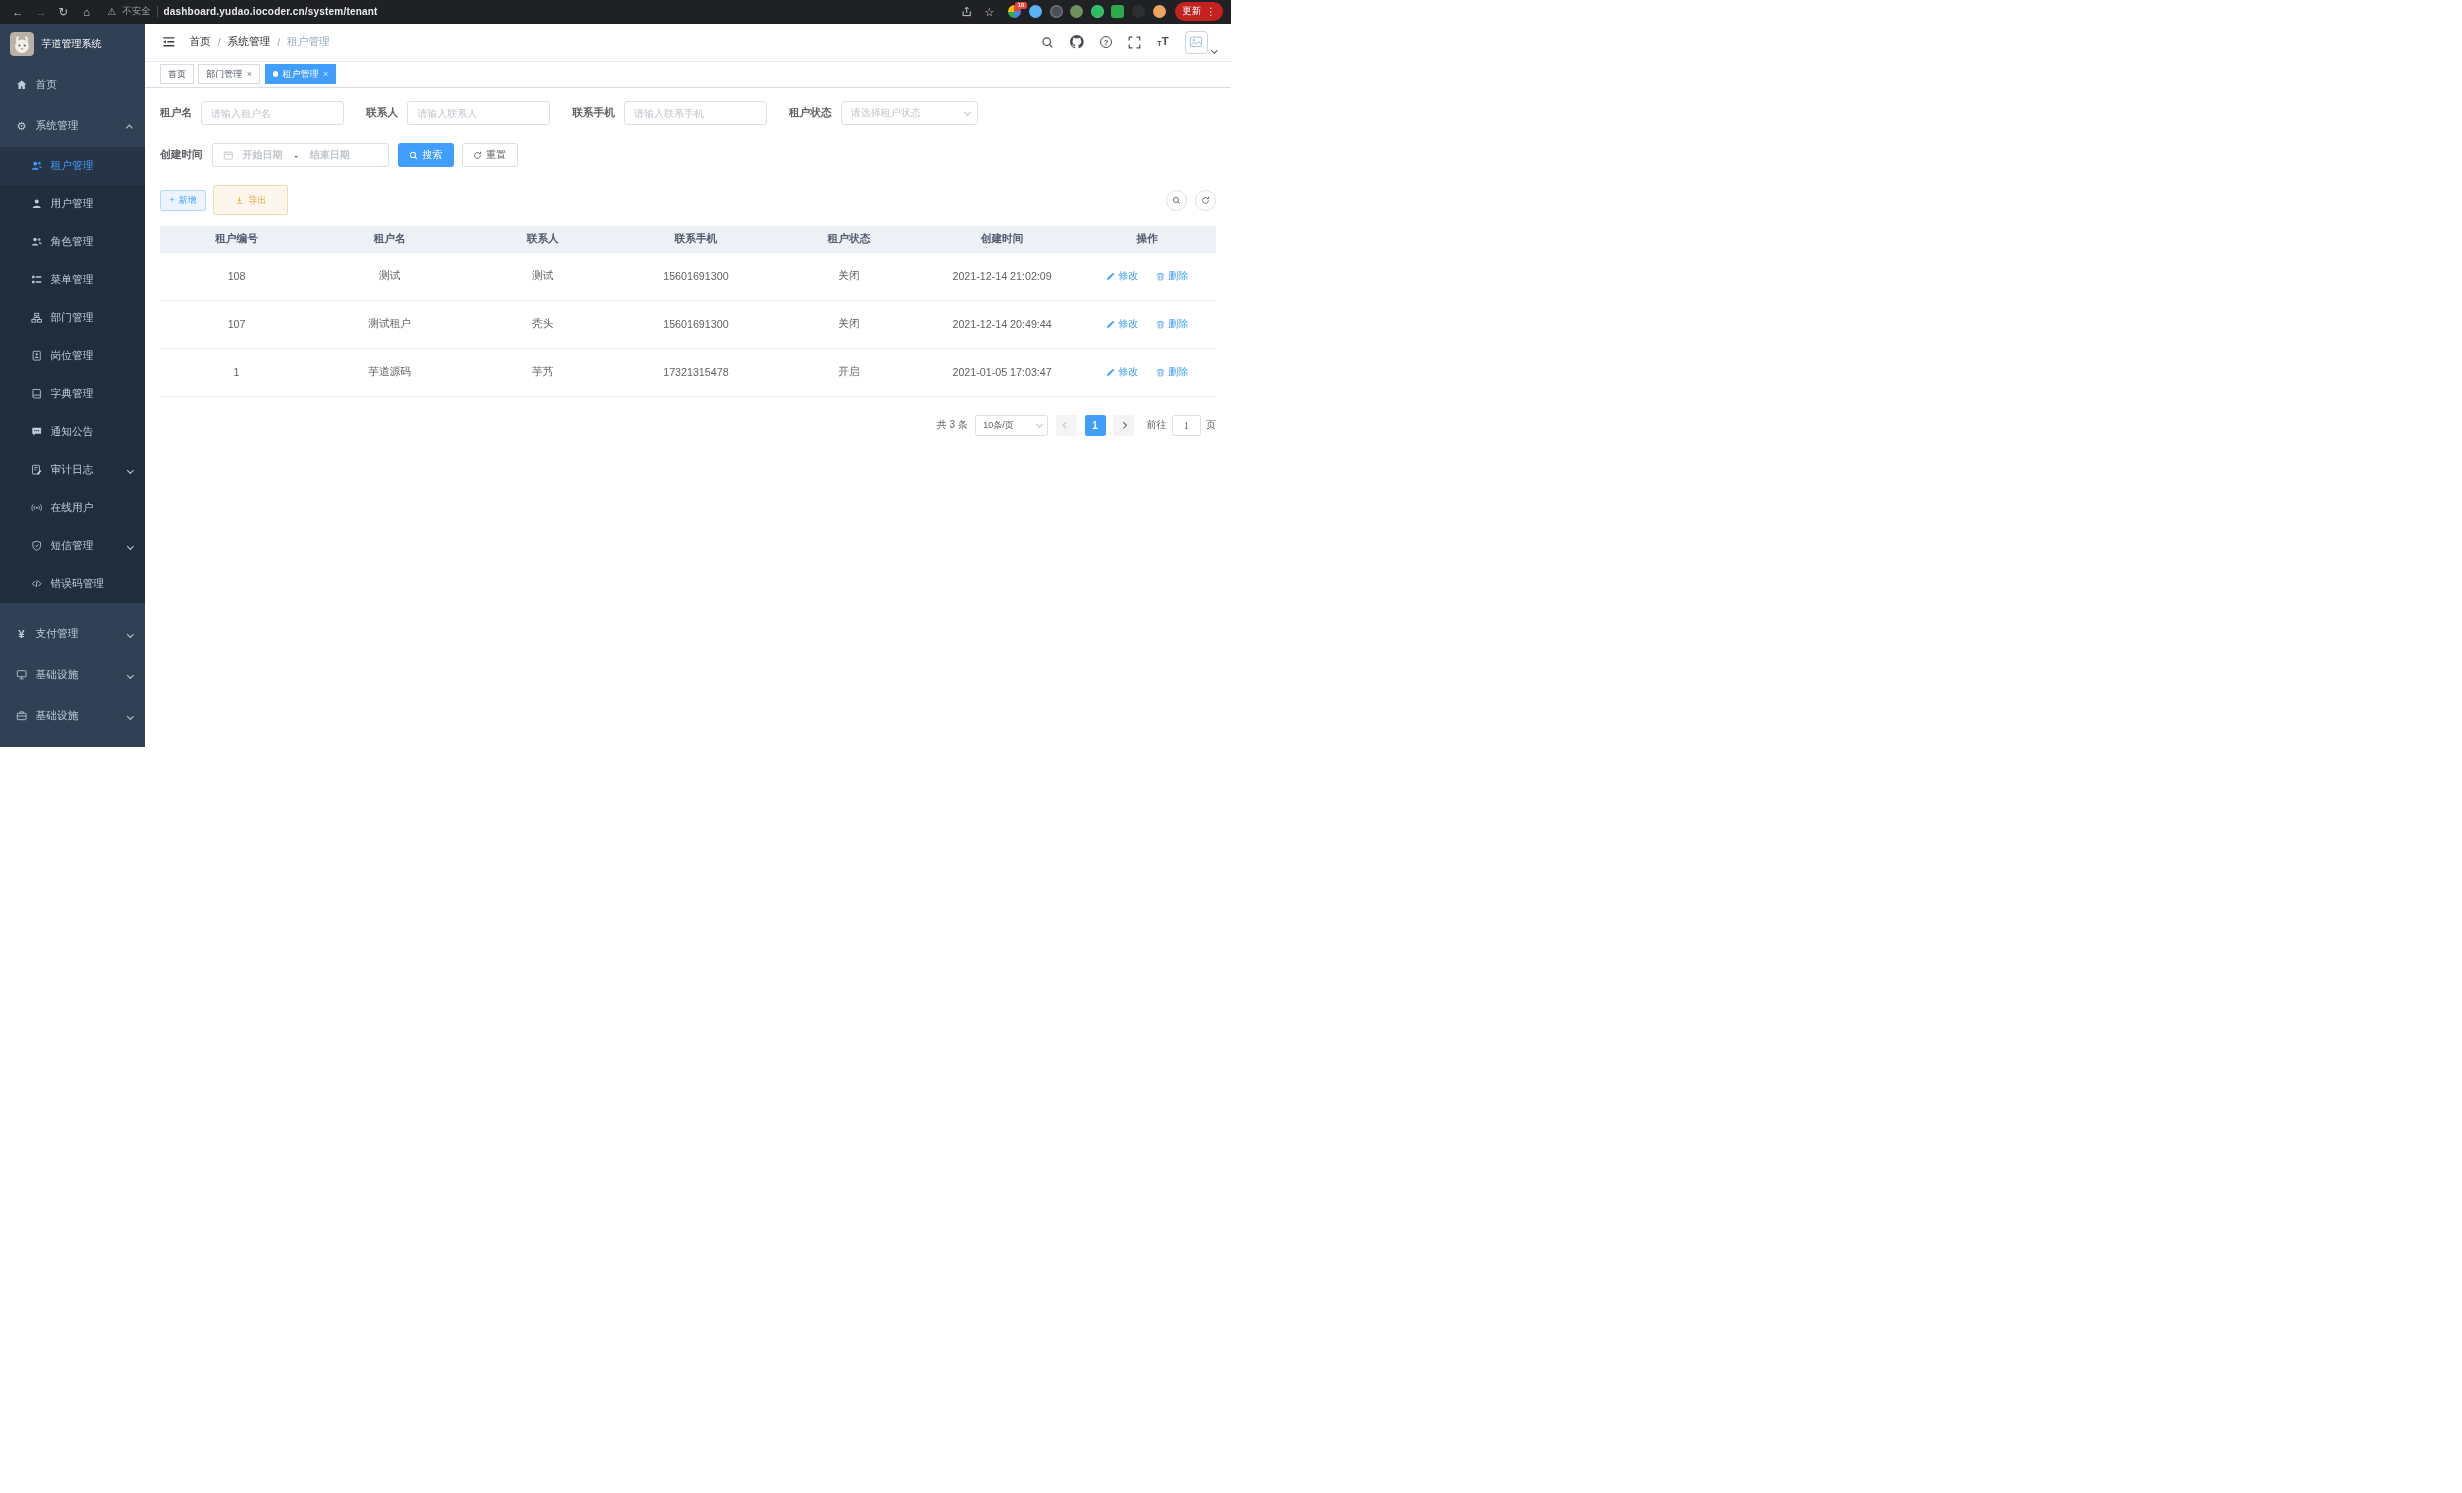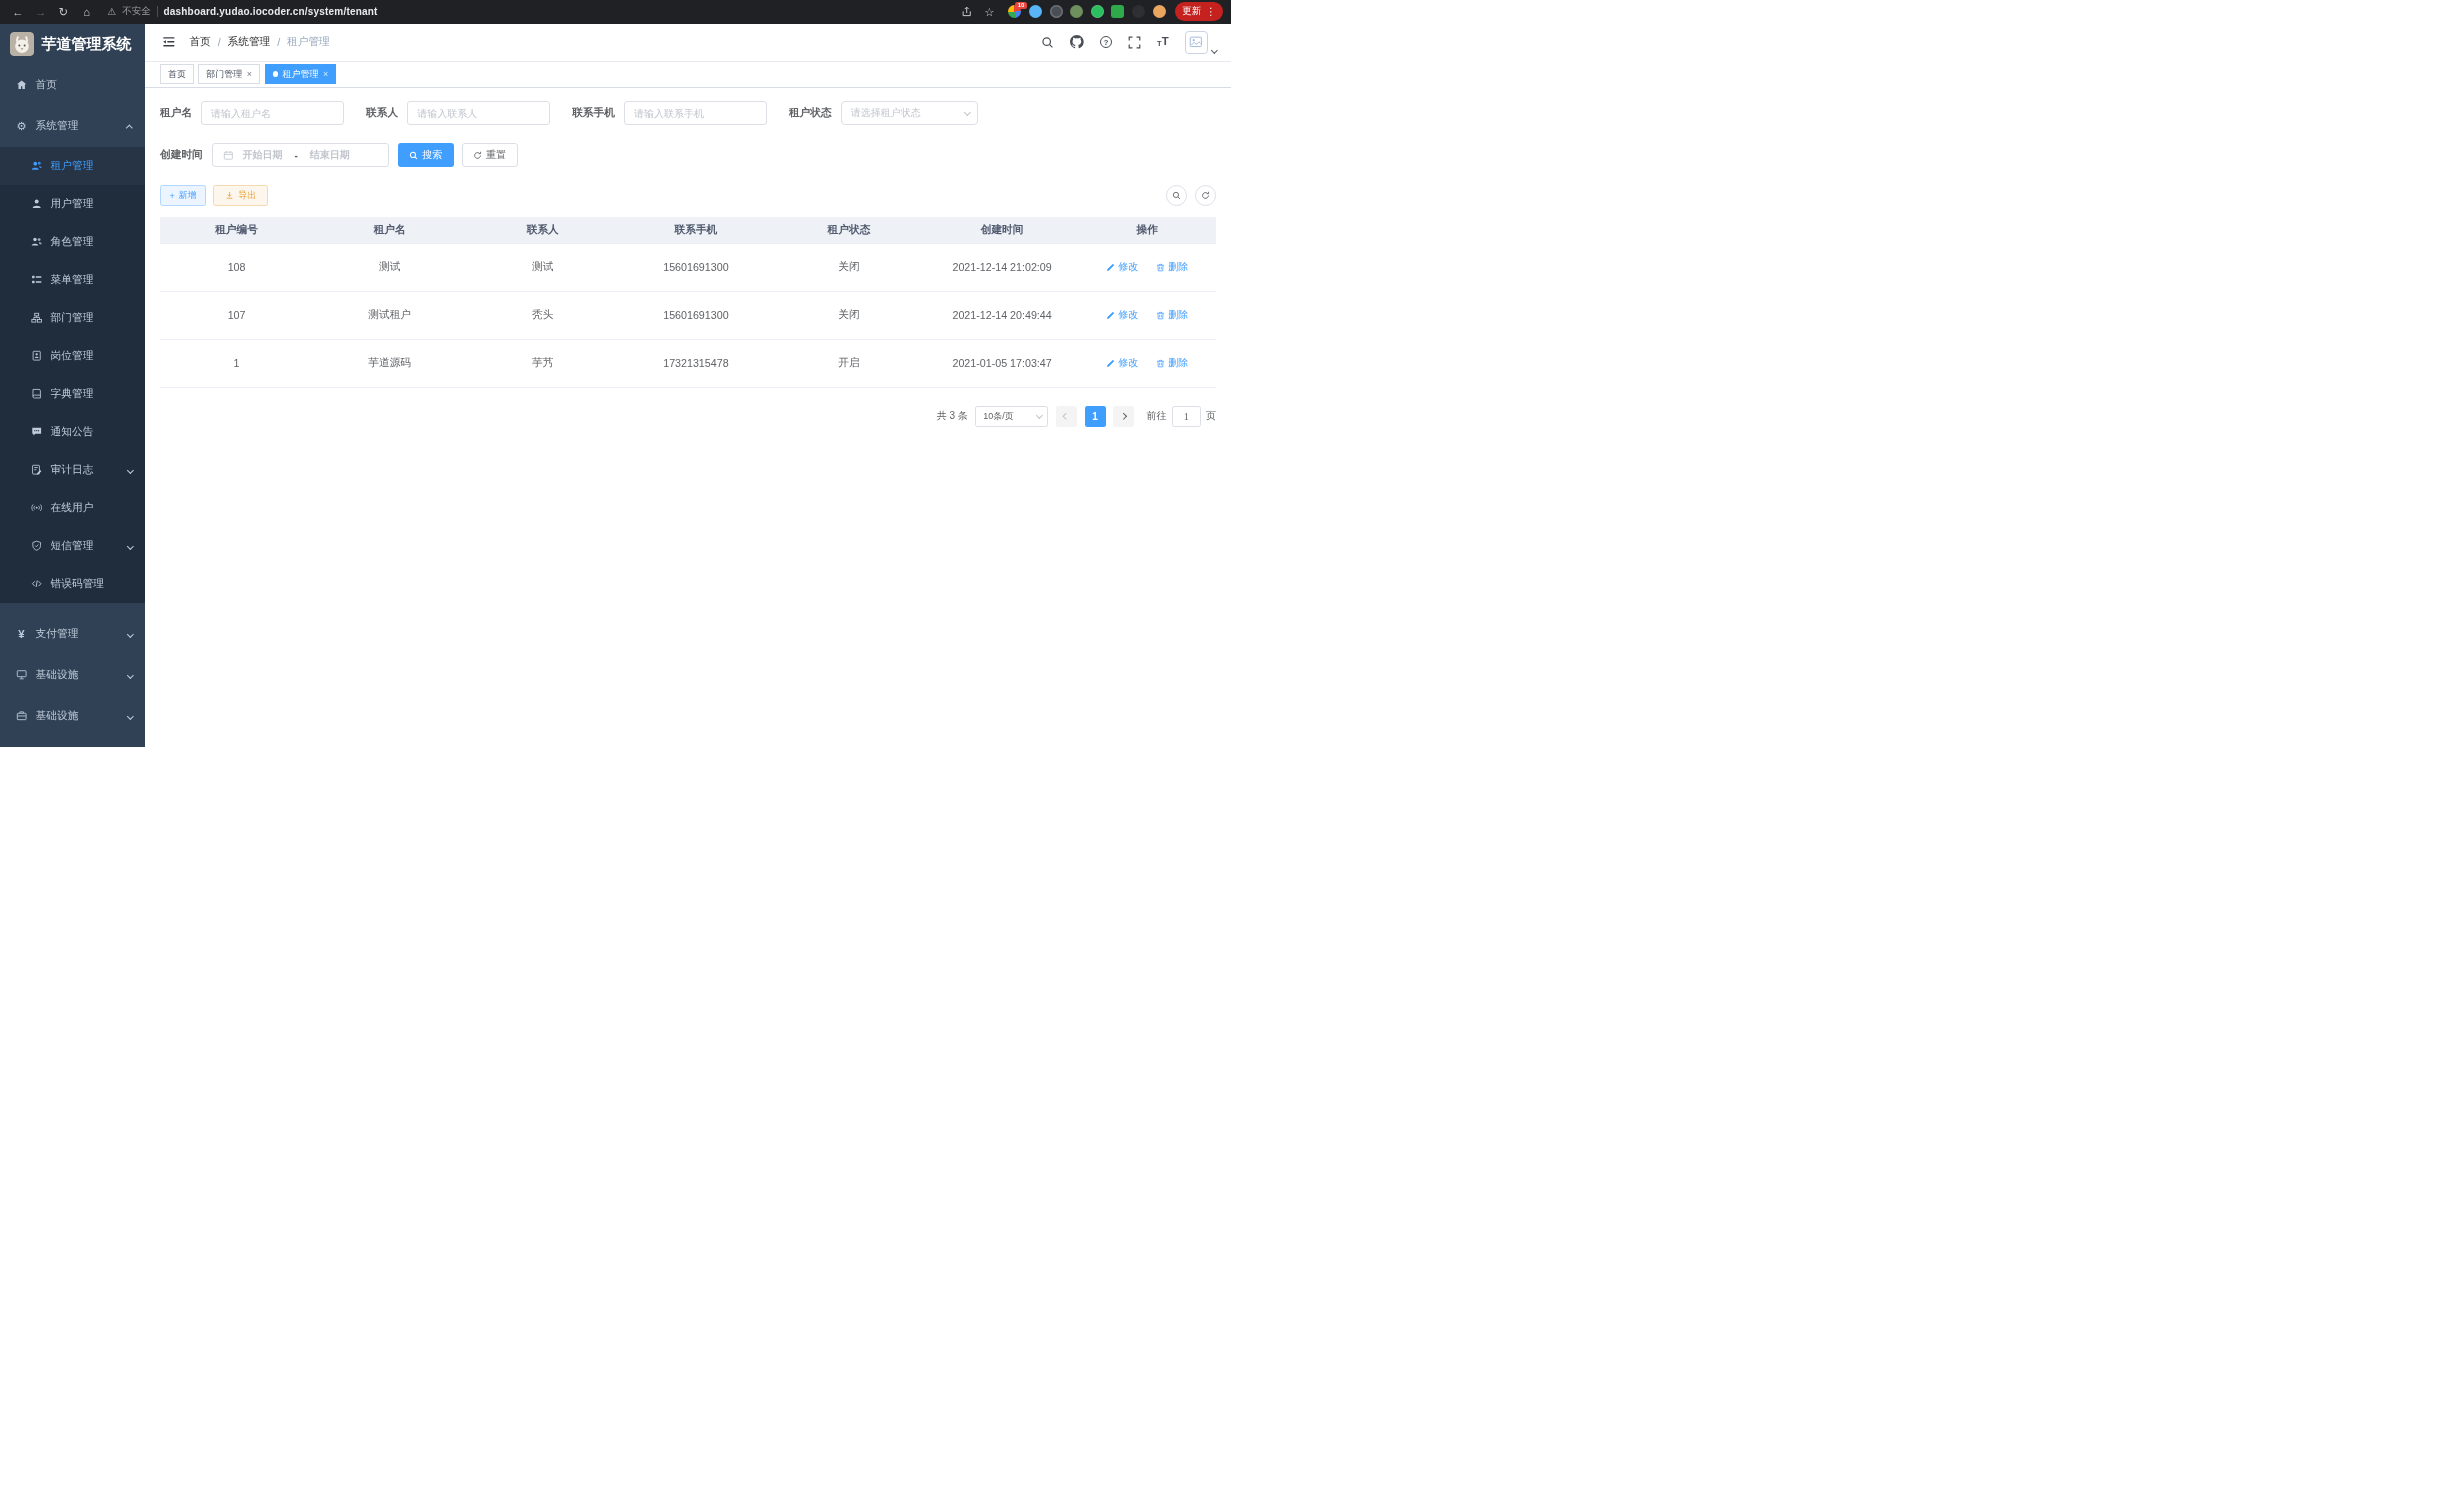--- a/index.html
+++ b/index.html
@@ -20,21 +20,21 @@
   .ext { width:13px; height:13px; border-radius:50%; position:relative; flex:none; cursor:pointer; }
   .ext.sq { border-radius:3px; }
   .ext-badge { position:absolute; top:-3.8px; right:-5.3px; background:#e8453c; color:#fff; font-size:6px; line-height:7.6px; padding:0 2.3px; border-radius:2.3px; font-weight:700; }
   .update-pill { display:flex; align-items:center; gap:4.6px; background:#c5221f; color:#fff; border-radius:10px; padding:3px 7.6px; font-size:9.5px; cursor:pointer; flex:none;font-family:Liberation Mono, monospace; }
   .kebab { font-size:10px; }
 
   
   .sidebar { position:absolute; top:23.6px; left:0; bottom:0; width:145px; background:#304156; overflow:hidden; }
   .logo-row { height:41px; display:flex; align-items:center; padding:0 10px; gap:7.6px; }
   .logo-img { width:24px; height:24px; border-radius:3.8px; overflow:hidden; flex:none; }
-  .logo-title { color:#fff; font-size:15px; font-weight:700; white-space:nowrap; }
+  .logo-title { color:#fff; font-size:10px; font-weight:400; white-space:nowrap; }
   .m-item { height:41px; display:flex; align-items:center; padding:0 13.7px 0 15px; color:#bfcbd9; font-size:10.7px; cursor:pointer; }
   .micon { width:13px; margin-right:7.6px; font-size:11.4px; display:inline-flex; justify-content:center; align-items:center; flex:none; }
   .m-item .chevron, .sub-item .chevron { margin-left:auto; color:#bfcbd9; }
   .submenu { background:#1f2d3d; }
   .sub-item { height:38px; display:flex; align-items:center; padding:0 13.7px 0 30px; color:#bfcbd9; font-size:10.7px; cursor:pointer; }
   .sub-item.active { color:#409EFF; background:#263445; }
   .bottom-group { margin-top:10.7px; }
   .chev { display:inline-block; width:4.6px; height:4.6px; border-right:1.1px solid currentColor; border-bottom:1.1px solid currentColor; }
   .chev.up { transform:rotate(-135deg); }
   .chev.down { transform:rotate(45deg) translateY(-1.5px); }
@@ -73,21 +73,21 @@
   .f-input::placeholder { color:#c0c4cc; }
   .f-select { width:137px; height:24px; border:0.8px solid #dcdfe6; border-radius:4px; padding:0 7.6px 0 9px; display:flex; align-items:center; justify-content:space-between; color:#c0c4cc; font-size:10px; cursor:pointer; background:#fff; }
   .daterange { width:177px; height:24px; border:0.8px solid #dcdfe6; border-radius:3px; display:flex; align-items:center; padding:0 10px; gap:9px; color:#c0c4cc; font-size:10px; background:#fff; cursor:pointer;font-weight:bold; }
   .daterange .dsep { color:#606266; margin:0 3px; }
 
   .btn { display:inline-flex; align-items:center; justify-content:center; gap:3.8px; border-radius:3px; cursor:pointer; font-size:10px; border:0.8px solid transparent; white-space:nowrap; font-family:inherit; }
   .btn-primary { background:#409EFF; color:#fff; height:24px; padding:0 10.7px; }
   .btn-plain { background:#fff; color:#606266; border-color:#dcdfe6; height:24px; padding:0 10.7px; margin-left:7.6px; }
   .toolbar-row { display:flex; align-items:center; margin-bottom:10.7px; }
   .btn-mini-primary { background:#ecf5ff; color:#409EFF; border-color:#b3d8ff; height:21px; padding:0 8.4px; font-size:9px; border-radius:2.3px; }
-  .btn-mini-warn { background:#fdf6ec; color:#E6A23C; border-color:#f5dab1; height:21px; padding:0 11px; font-size:9px; border-radius:2.3px; margin-left:7.6px; }
+  .btn-mini-warn { background:#fdf6ec; color:#E6A23C; border-color:#f5dab1; height:30px; padding:0 21px; font-size:9px; border-radius:2.3px; margin-left:7.6px; }
   .toolbar-right { margin-left:auto; display:flex; gap:7.6px; }
   .icon-circle { width:21px; height:21px; border:0.8px solid #dcdfe6; border-radius:50%; display:flex; align-items:center; justify-content:center; color:#606266; background:#fff; cursor:pointer; }
 
   
   .table { width:100%; }
   .t-head { display:flex; background:#eef1f6; height:27px; align-items:center; font-weight:700; color:#515a6e; font-size:10.7px; border-bottom:0.8px solid #ebeef5; }
   .t-row { display:flex; height:48px; align-items:center; color:#606266; font-size:10.7px; border-bottom:0.8px solid #ebeef5; background:#fff; }
   .t-cell { text-align:center; overflow:hidden; white-space:nowrap; }
   .c0{width:14.5%}.c1{width:14.5%}.c2{width:14.5%}.c3{width:14.5%}.c4{width:14.5%}.c5{width:14.5%}.c6{width:13%}
   .ops { display:flex; justify-content:center; gap:18px; }

